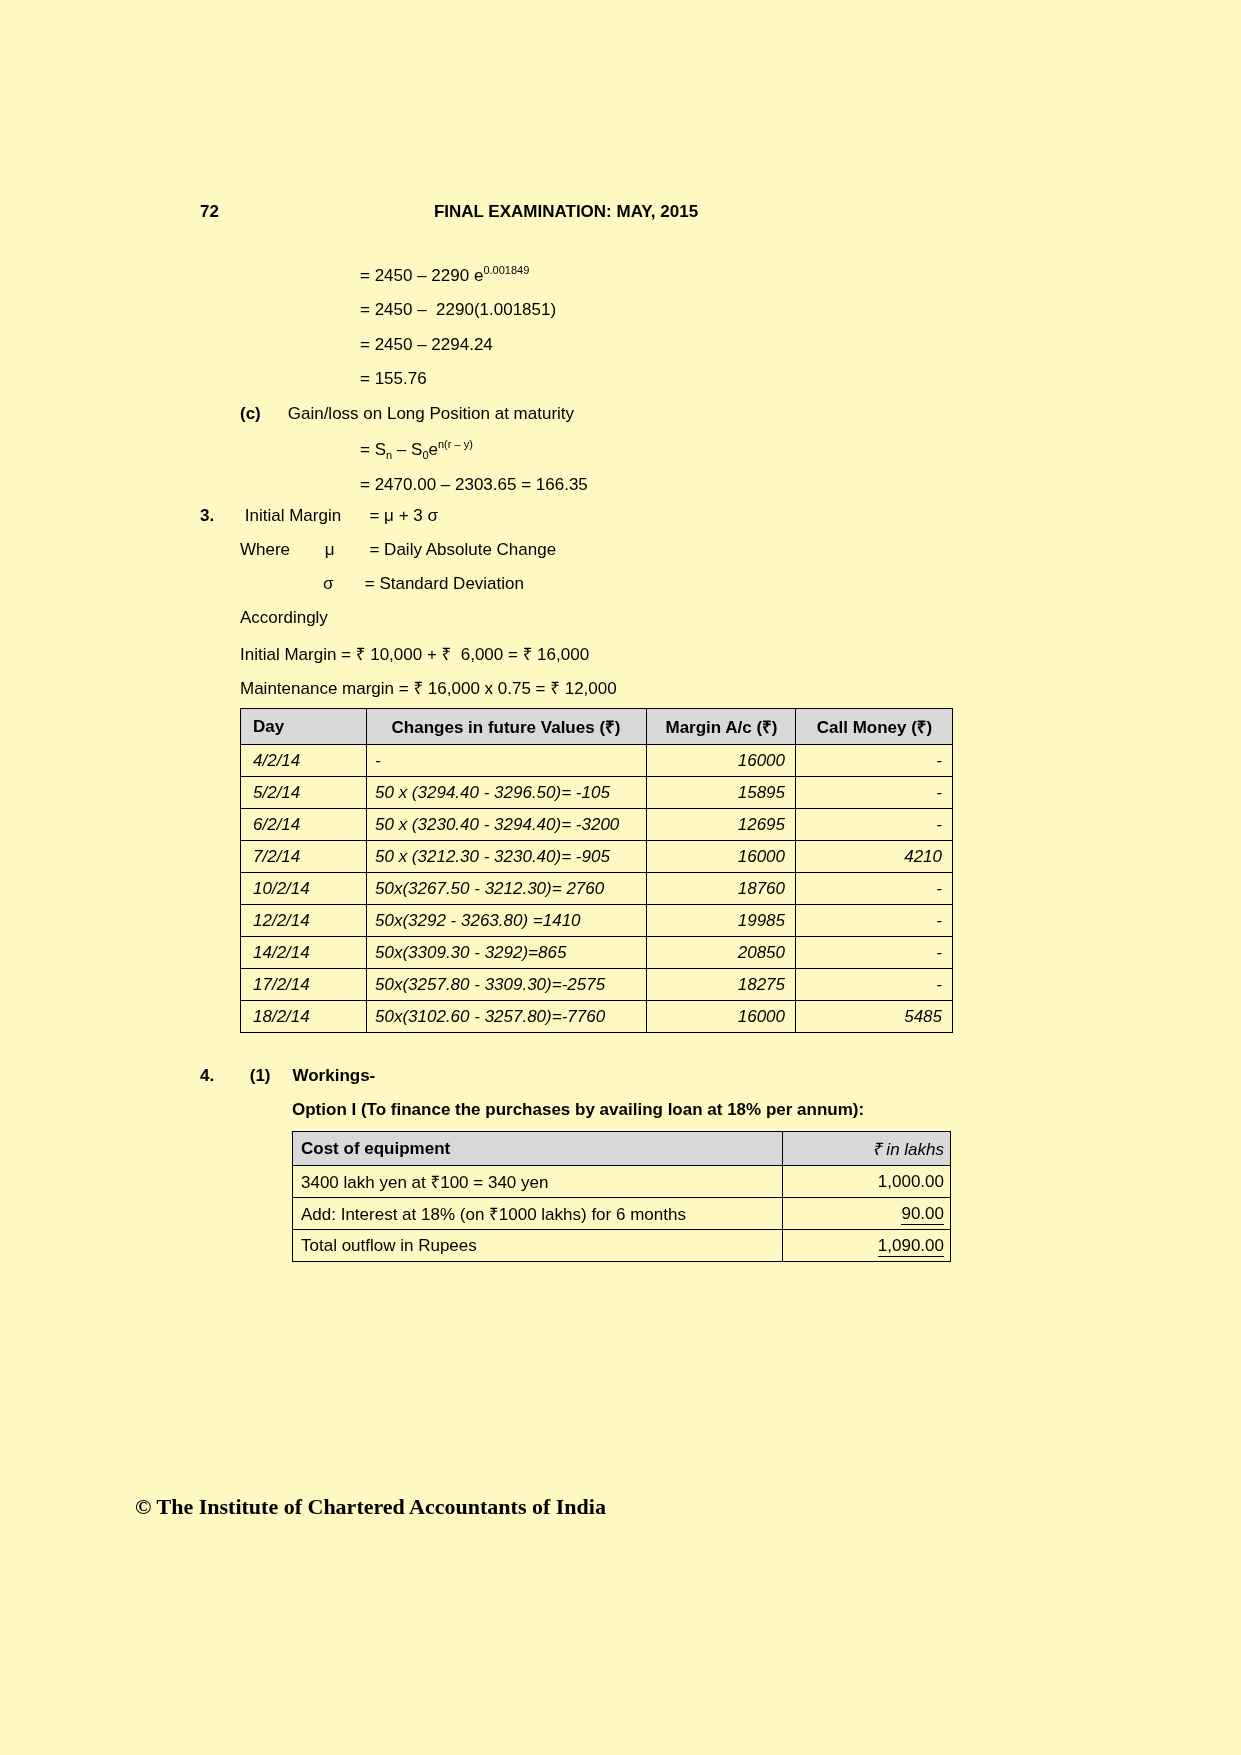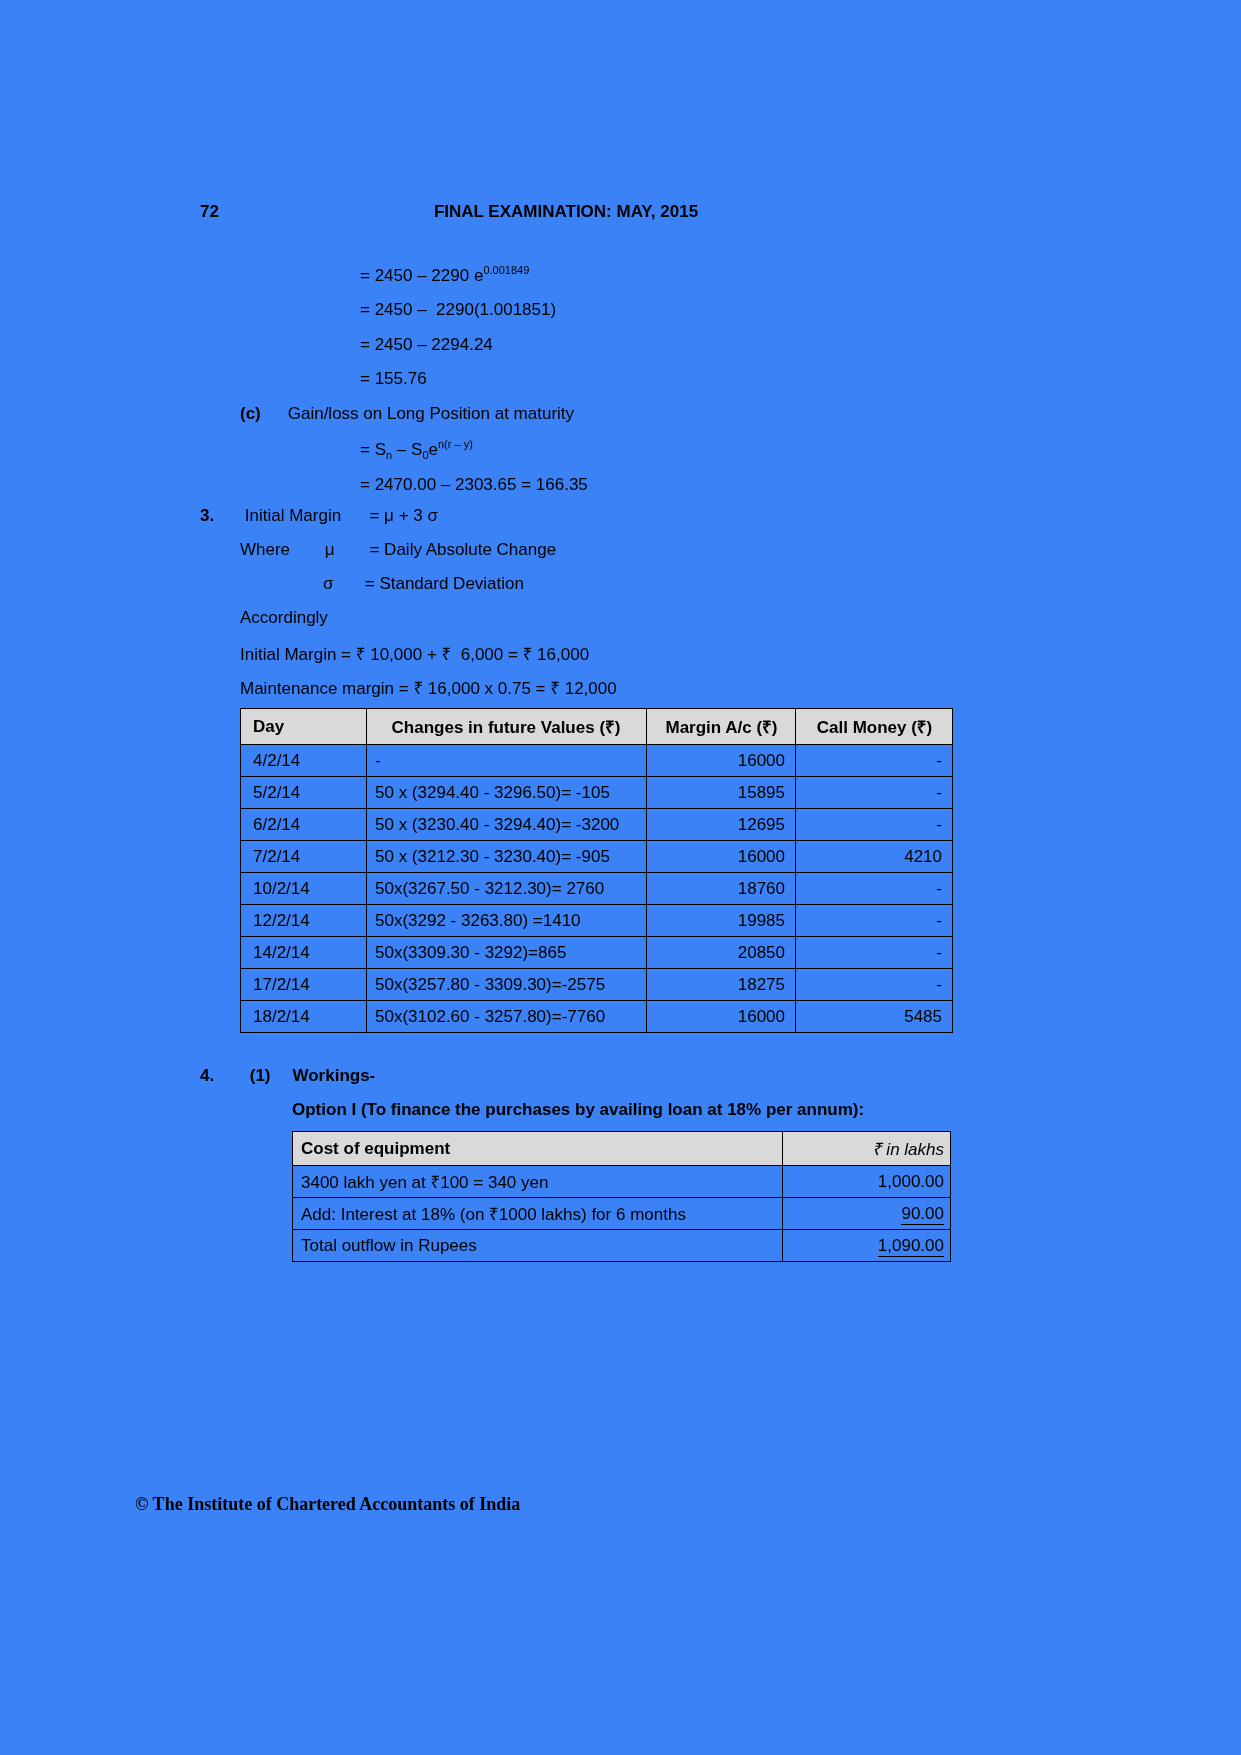--- a/index.html
+++ b/index.html
@@ -1,20 +1,20 @@
 <!DOCTYPE html>
 <html><head>
 <meta charset="utf-8">
 <style>
   html,body { margin:0; padding:0; background:#888; }
   .page {
     position:relative;
     width:1241px; height:1755px;
     margin:0 auto;
-    background:#3b82f6;
+    background:#fef9c3;
     font-family:"Liberation Sans", sans-serif;
     font-size:17px;
     color:#000;
     overflow:hidden;
   }
   .abs { position:absolute; }
   b, .bold { font-weight:bold; }
 
   
   .header-row { left:200px; top:202px; width:732px; }
@@ -27,21 +27,21 @@
   sub.small { font-size:11px; vertical-align:sub; line-height:0; }
 
   .line { left:200px; width:760px; white-space:nowrap; }
   .ib { display:inline-block; vertical-align:top; }
 
   
   table { border-collapse:collapse; table-layout:fixed; }
   .margin-table { left:240px; top:708px; width:692px; }
   .margin-table th, .margin-table td { border:1.5px solid #000; font-size:17px; overflow:hidden; }
   .margin-table th { background:#d9d9d9; height:33px; font-weight:bold; }
-  .margin-table td { height:29px; font-weight:normal; }
+  .margin-table td { height:29px; font-weight:normal;font-style:italic; }
   .margin-table .col-day   { width:112px; text-align:left;  padding-left:12px; }
   .margin-table th.col-day { text-align:left; }
   .margin-table .col-changes { width:278px; text-align:left; padding-left:8px; }
   .margin-table th.col-changes { text-align:center; padding-left:0; }
   .margin-table .col-margin { width:147px; text-align:right; padding-right:10px;margin-top:32px; }
   .margin-table th.col-margin { text-align:center; padding-right:0; }
   .margin-table .col-call { width:155px; text-align:right; padding-right:10px; }
   .margin-table th.col-call { text-align:center; padding-right:0; }
 
   
@@ -52,21 +52,21 @@
   .cost-table .col-label { width:480px; text-align:left; padding-left:8px; }
   .cost-table th.col-label { font-weight:bold; }
   .cost-table .col-value { width:160px; text-align:right; padding-right:6px; }
   .cost-table th.col-value { font-style:italic; font-weight:normal; }
   .underlined { border-bottom:1.5px solid #000; padding-bottom:1px;margin-top:19px; }
 
   
   .footer {
     left:135px; top:1494px;
     font-family:"Liberation Serif", serif;
-    font-weight:bold; font-size:18px;
+    font-weight:bold; font-size:22px;
   }
 </style>
 </head>
 <body>
 
 <div class="page">
 
   <div class="abs header-row">
     <span class="page-number">72</span>
     <span class="header-title">FINAL EXAMINATION: MAY, 2015</span>

